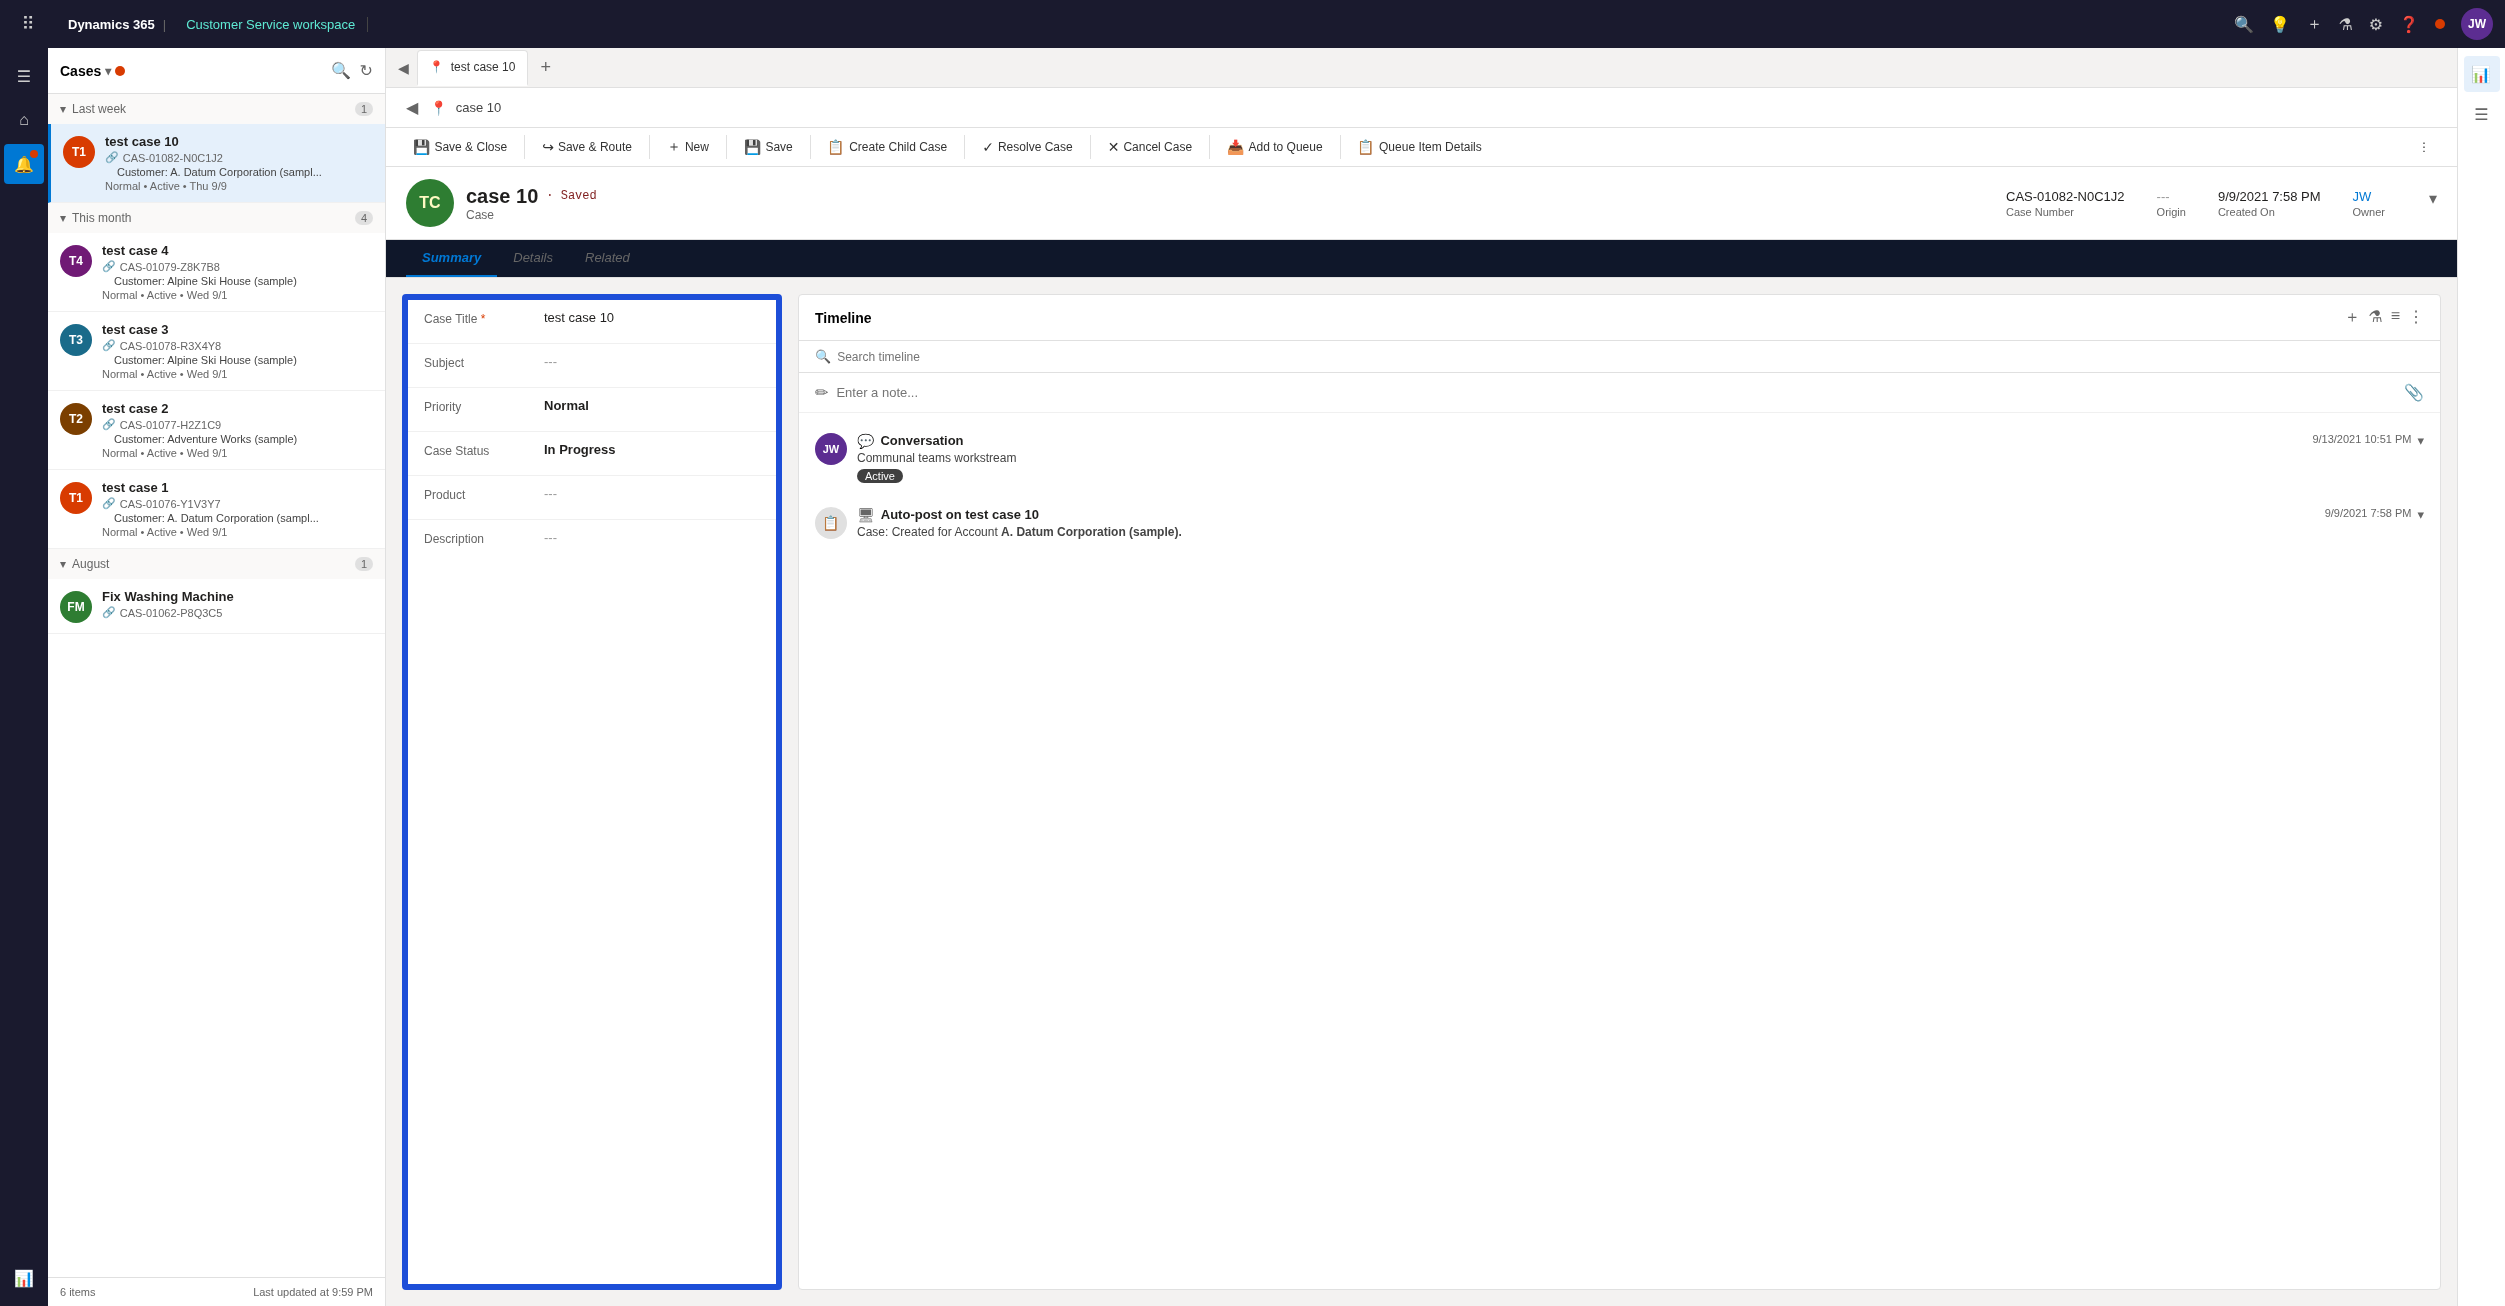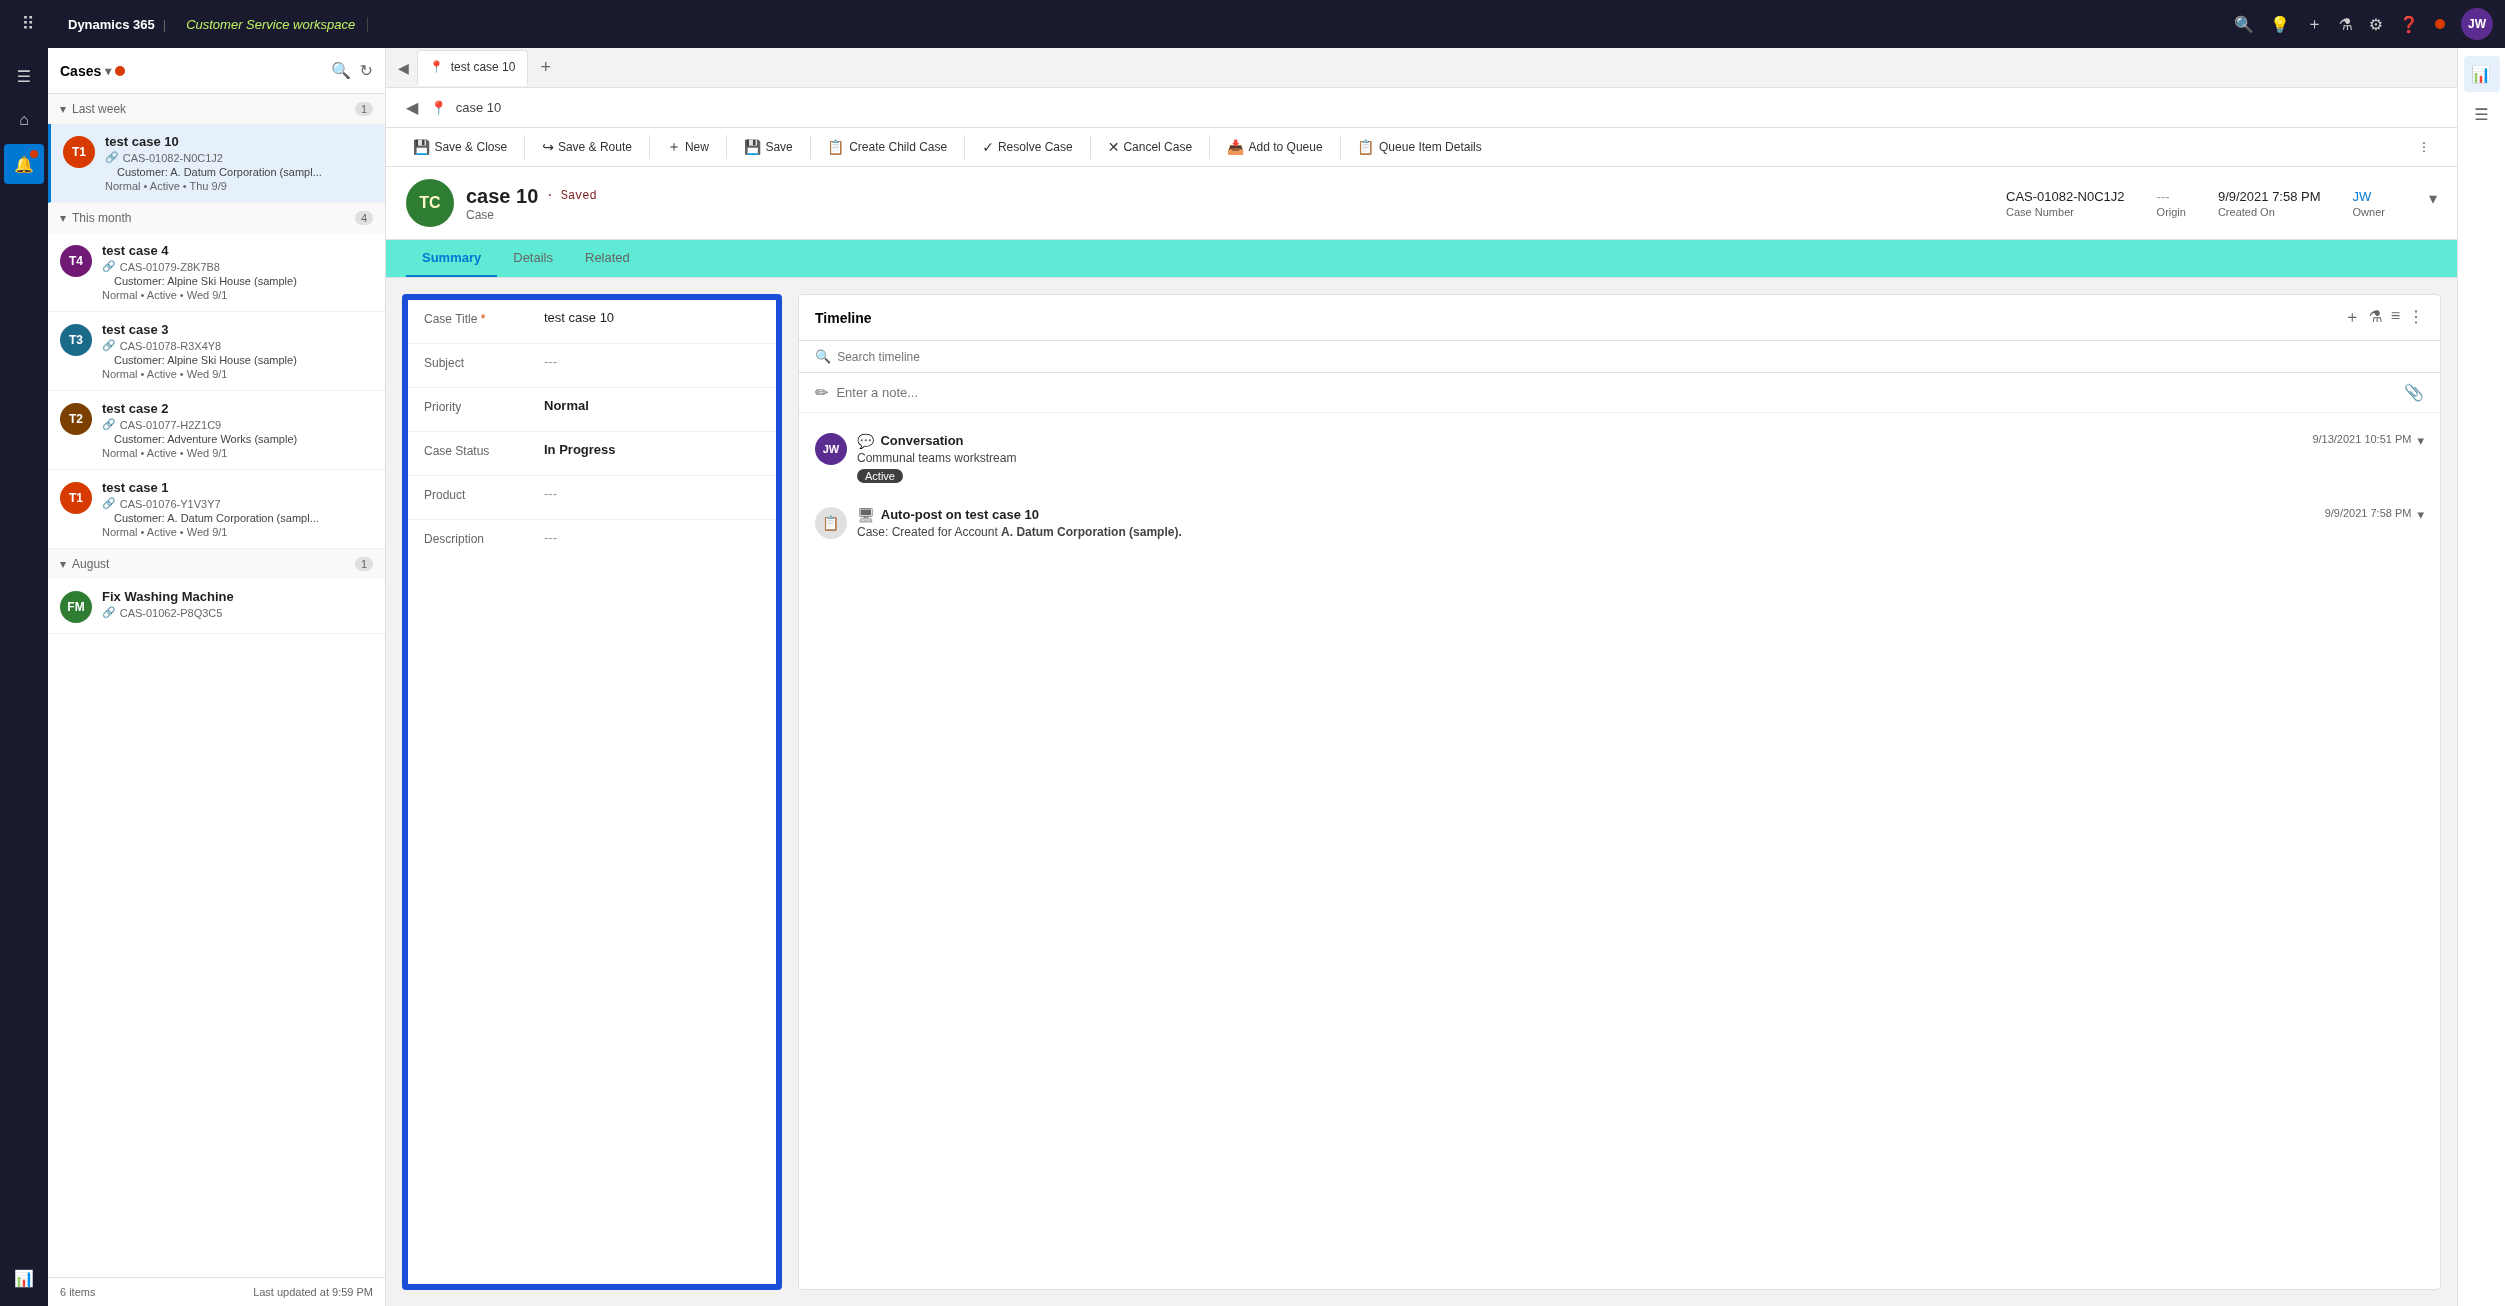--- a/index.html
+++ b/index.html
@@ -7,21 +7,21 @@
 
     
     .topbar {
       display: flex; align-items: center; background: #1a1a2e; color: white;
       height: 48px; padding: 0 12px; gap: 12px;
     }
     .topbar-grid { display: grid; place-items: center; width: 32px; height: 32px; cursor: pointer; }
     .topbar-grid span { font-size: 18px; color: #ccc; }
     .topbar-brand { display: flex; align-items: center; gap: 8px; padding: 0 12px; border-right: 1px solid #444; }
     .topbar-brand .logo { font-size: 13px; font-weight: 600; color: white; white-space: nowrap; }
-    .topbar-appname { font-size: 13px; color: #bef264; padding-left: 12px; font-style: italic; }
+    .topbar-appname { font-size: 13px; color: #5eead4; padding-left: 12px; }
     .topbar-spacer { flex: 1; }
     .topbar-icons { display: flex; align-items: center; gap: 16px; }
     .topbar-icon { color: #ccc; font-size: 16px; cursor: pointer; }
     .topbar-avatar { width: 32px; height: 32px; border-radius: 50%; background: #5c2d91; display: grid; place-items: center; color: white; font-size: 12px; font-weight: 600; }
     .topbar-dot { width: 10px; height: 10px; border-radius: 50%; background: #d83b01; }
 
     
     .main-layout { display: flex; height: calc(100vh - 48px); }
 
     
@@ -145,22 +145,22 @@
     .case-meta-right { display: flex; gap: 32px; align-items: flex-start; }
     .case-meta-item { display: flex; flex-direction: column; gap: 2px; }
     .case-meta-label { font-size: 11px; color: #666; }
     .case-meta-value { font-size: 13px; color: #201f1e; font-weight: 500; }
     .case-meta-value.link { color: #0078d4; cursor: pointer; }
     .case-meta-value.dashes { color: #999; }
     .chevron-btn { background: none; border: none; cursor: pointer; font-size: 16px; color: #666; margin-left: 12px; }
 
     
     .record-tabs {
-      background: #5eead4; padding: 0 20px;
-      display: flex; gap: 0; border-bottom: 1px solid #e0e0e0;
+      background: #0f172a; padding: 0 20px;
+      display: flex; gap: 0; border-bottom: 1px solid #e0e0e0; font-style: italic;
     }
     .record-tab {
       padding: 10px 16px; cursor: pointer; font-size: 13px; color: #666;
       border-bottom: 2px solid transparent;
     }
     .record-tab.active { color: #0078d4; border-bottom-color: #0078d4; font-weight: 600; }
 
     
     .record-columns { display: flex; gap: 16px; padding: 16px; flex: 1; overflow: auto; }
 

